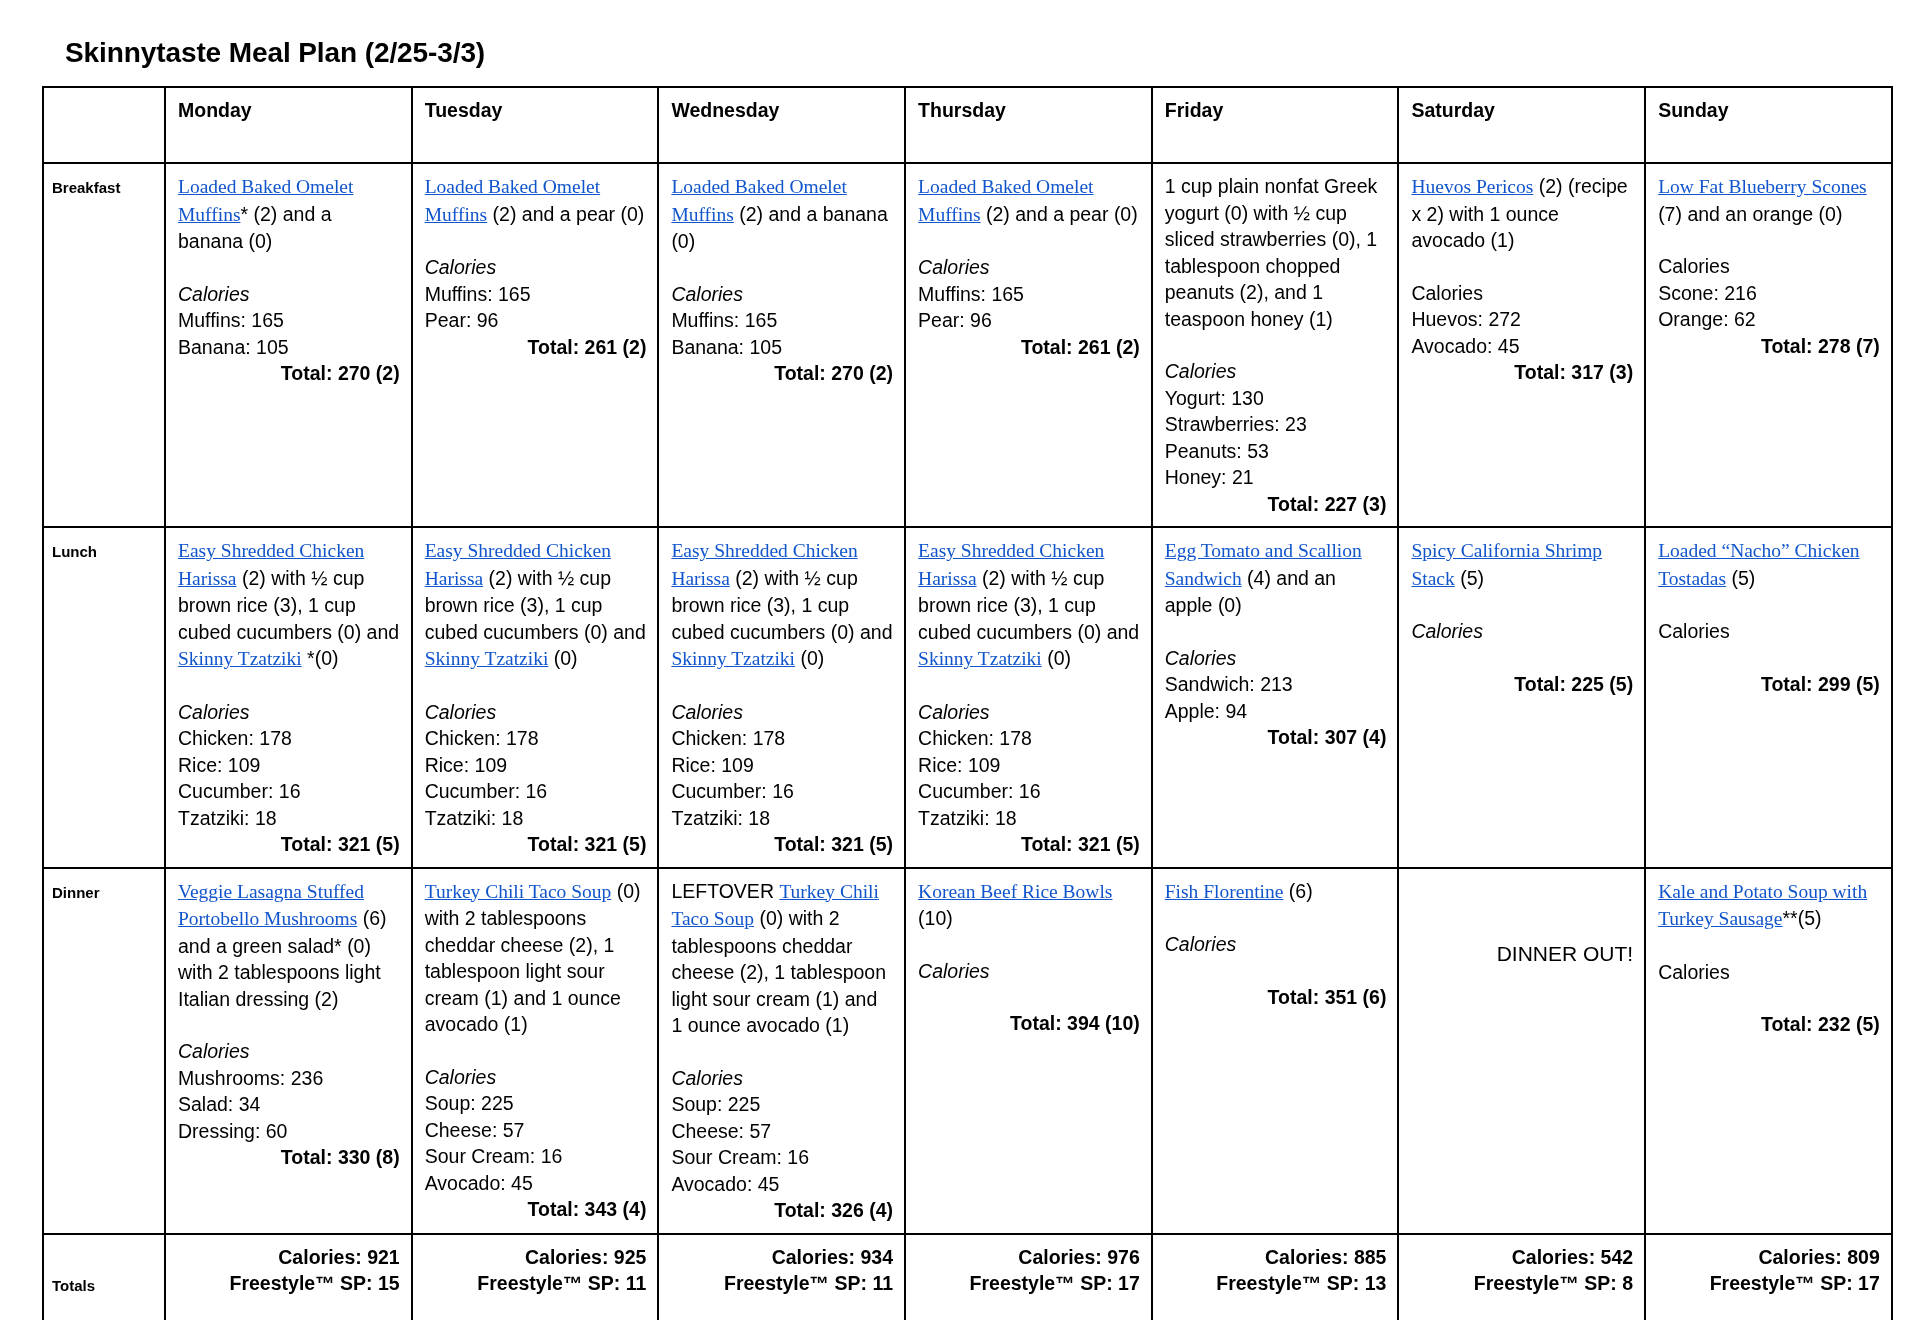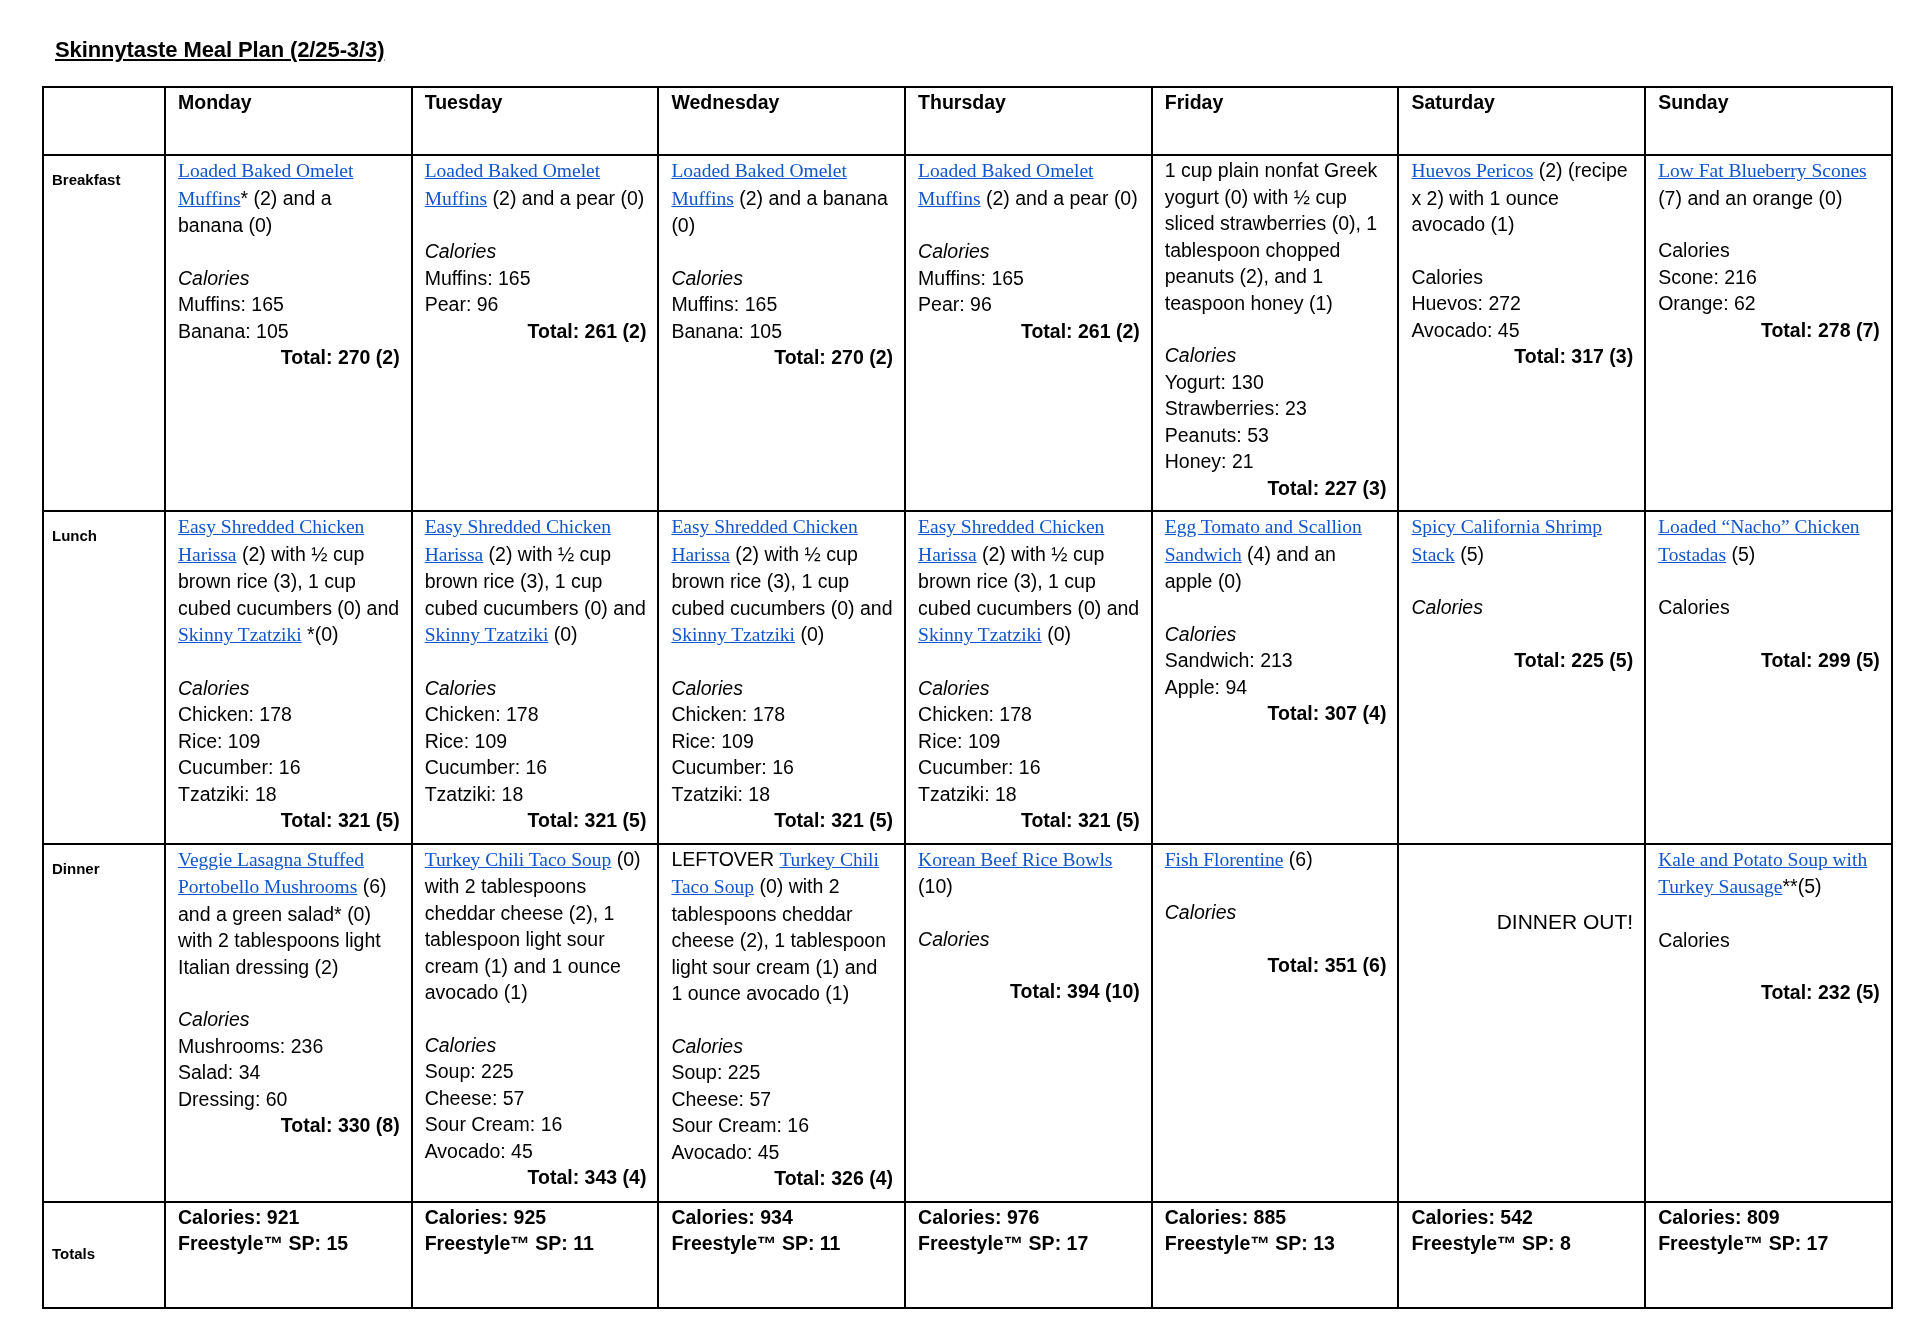--- a/index.html
+++ b/index.html
@@ -18,40 +18,39 @@
   .page {
     width: 1930px;
     height: 1320px;
     position: relative;
     background: #ffffff;
     box-sizing: border-box;
     padding: 0;
   }
   .page-title {
     position: absolute;
-    left: 55px;
+    left: 65px;
     top: 37px;
-    font-size: 22px;
+    font-size: 28px;
     font-weight: bold;
     letter-spacing: -0.1px;
     white-space: nowrap;
-    text-decoration: underline;
   }
   .plan-table {
     position: absolute;
     left: 42px;
     top: 86px;
     width: 1849px;
     border-collapse: collapse;
     table-layout: fixed;
   }
   .plan-table td, .plan-table th {
     border: 2px solid #000000;
     vertical-align: top;
-    padding: 1px 11px 9px 12px;
+    padding: 9px 11px 9px 12px;
     font-size: 19.5px;
     line-height: 26.5px;
     text-align: left;
   }
   col.c-label { width: 122px; }
   col.c-day { width: 246.7px; }
 
   thead th {
     height: 56px;
     vertical-align: middle;
@@ -96,21 +95,21 @@
     text-decoration: underline;
     text-underline-offset: 1px;
     font-family: Liberation Serif, serif;
   }
   .dinner-out {
     display: block;
     text-align: right;
     font-size: 21px;
     margin-top: 63px;
   }
-  .totals-line { display: block; font-weight: bold; }
+  .totals-line { display: block; font-weight: bold; text-align: right; }
 </style>
 </head>
 <body>
 
 <div class="page">
 
   <div class="page-title">Skinnytaste Meal Plan (2/25-3/3)</div>
 
   <table class="plan-table">
     <colgroup>

